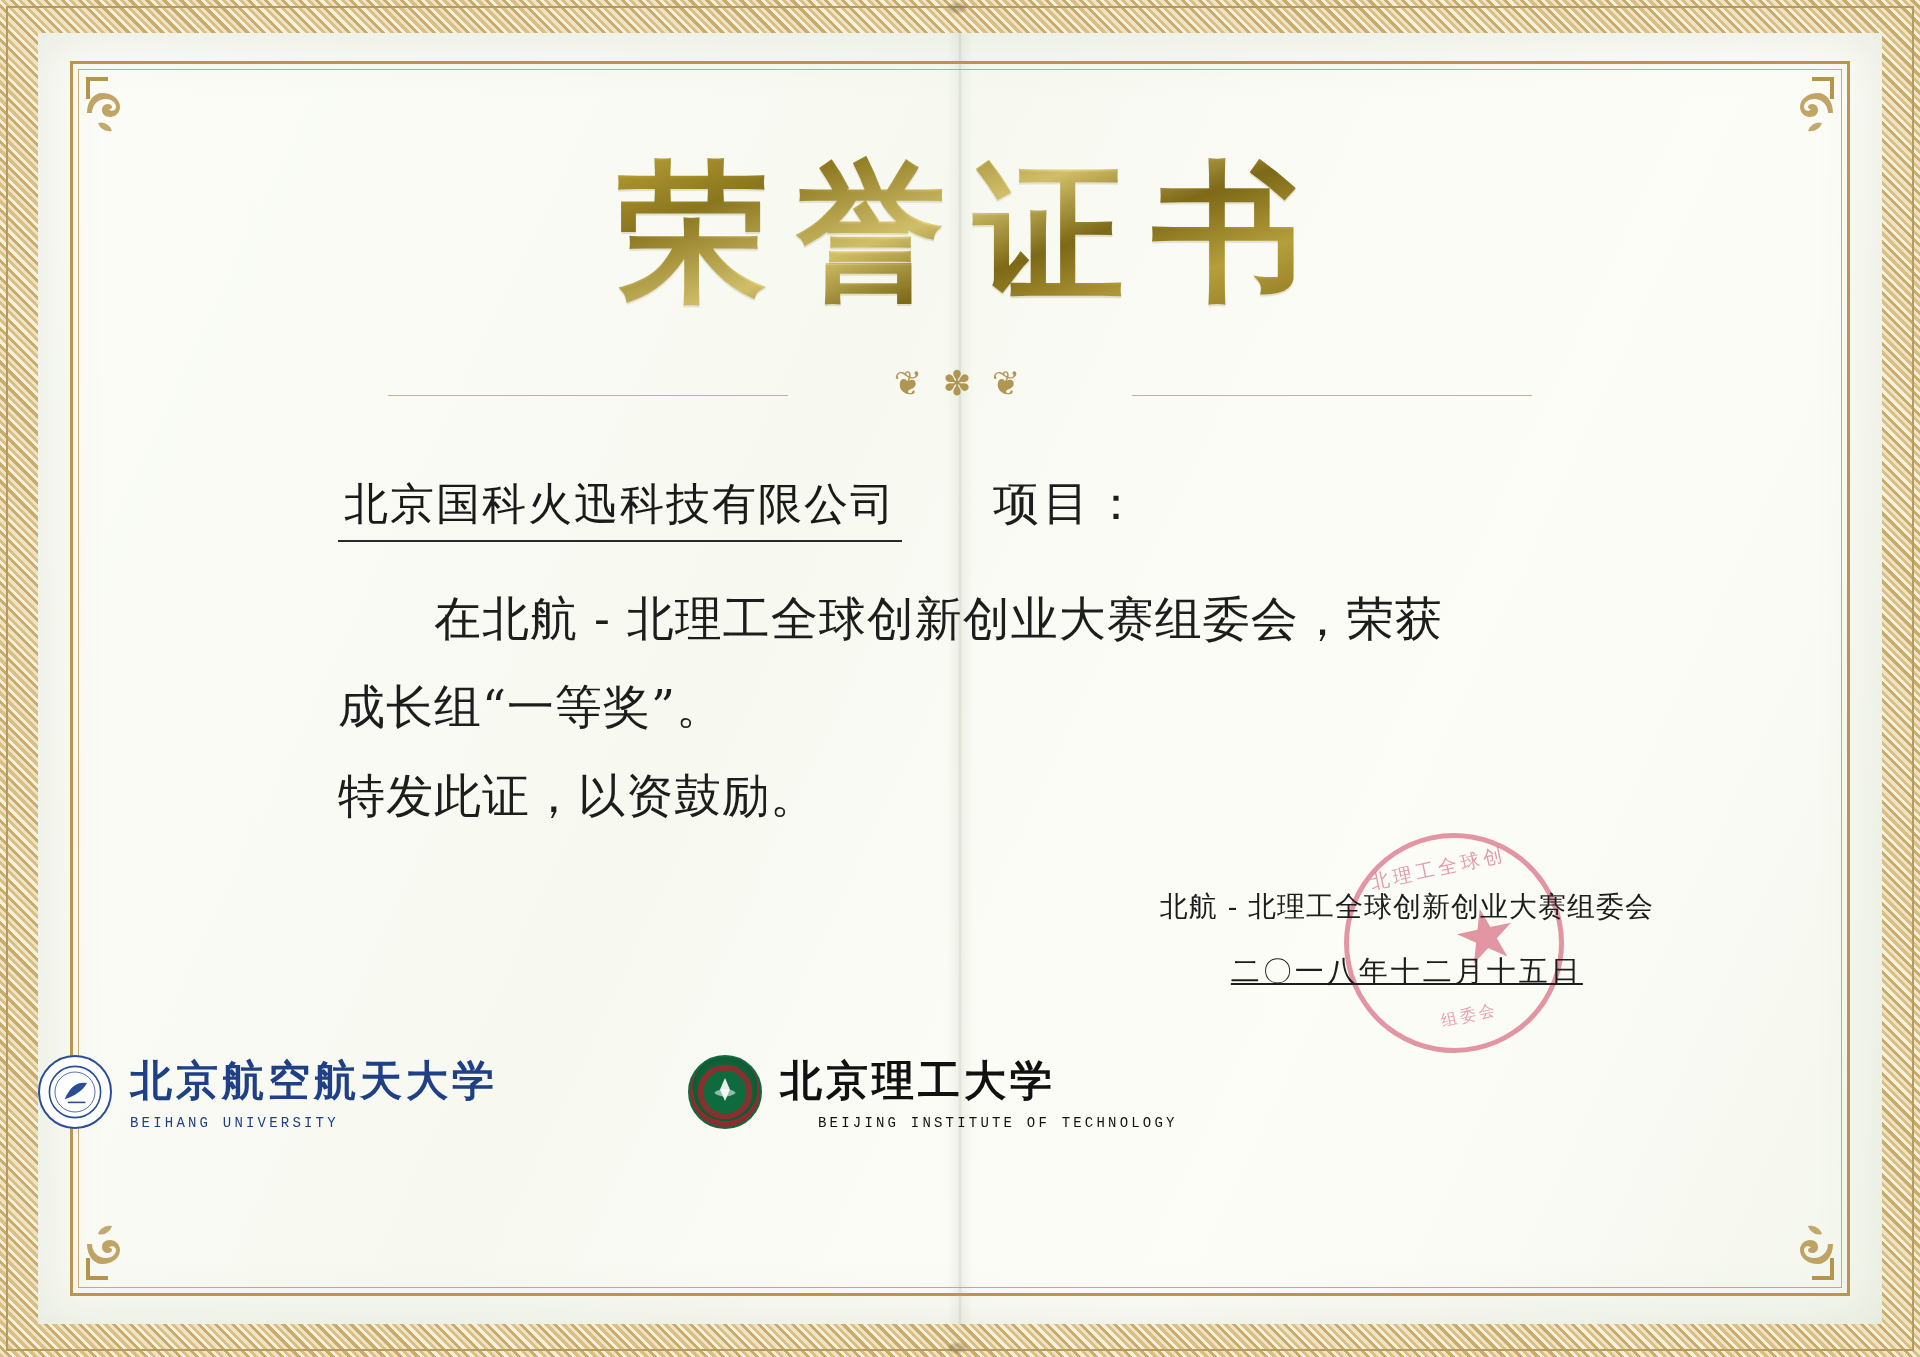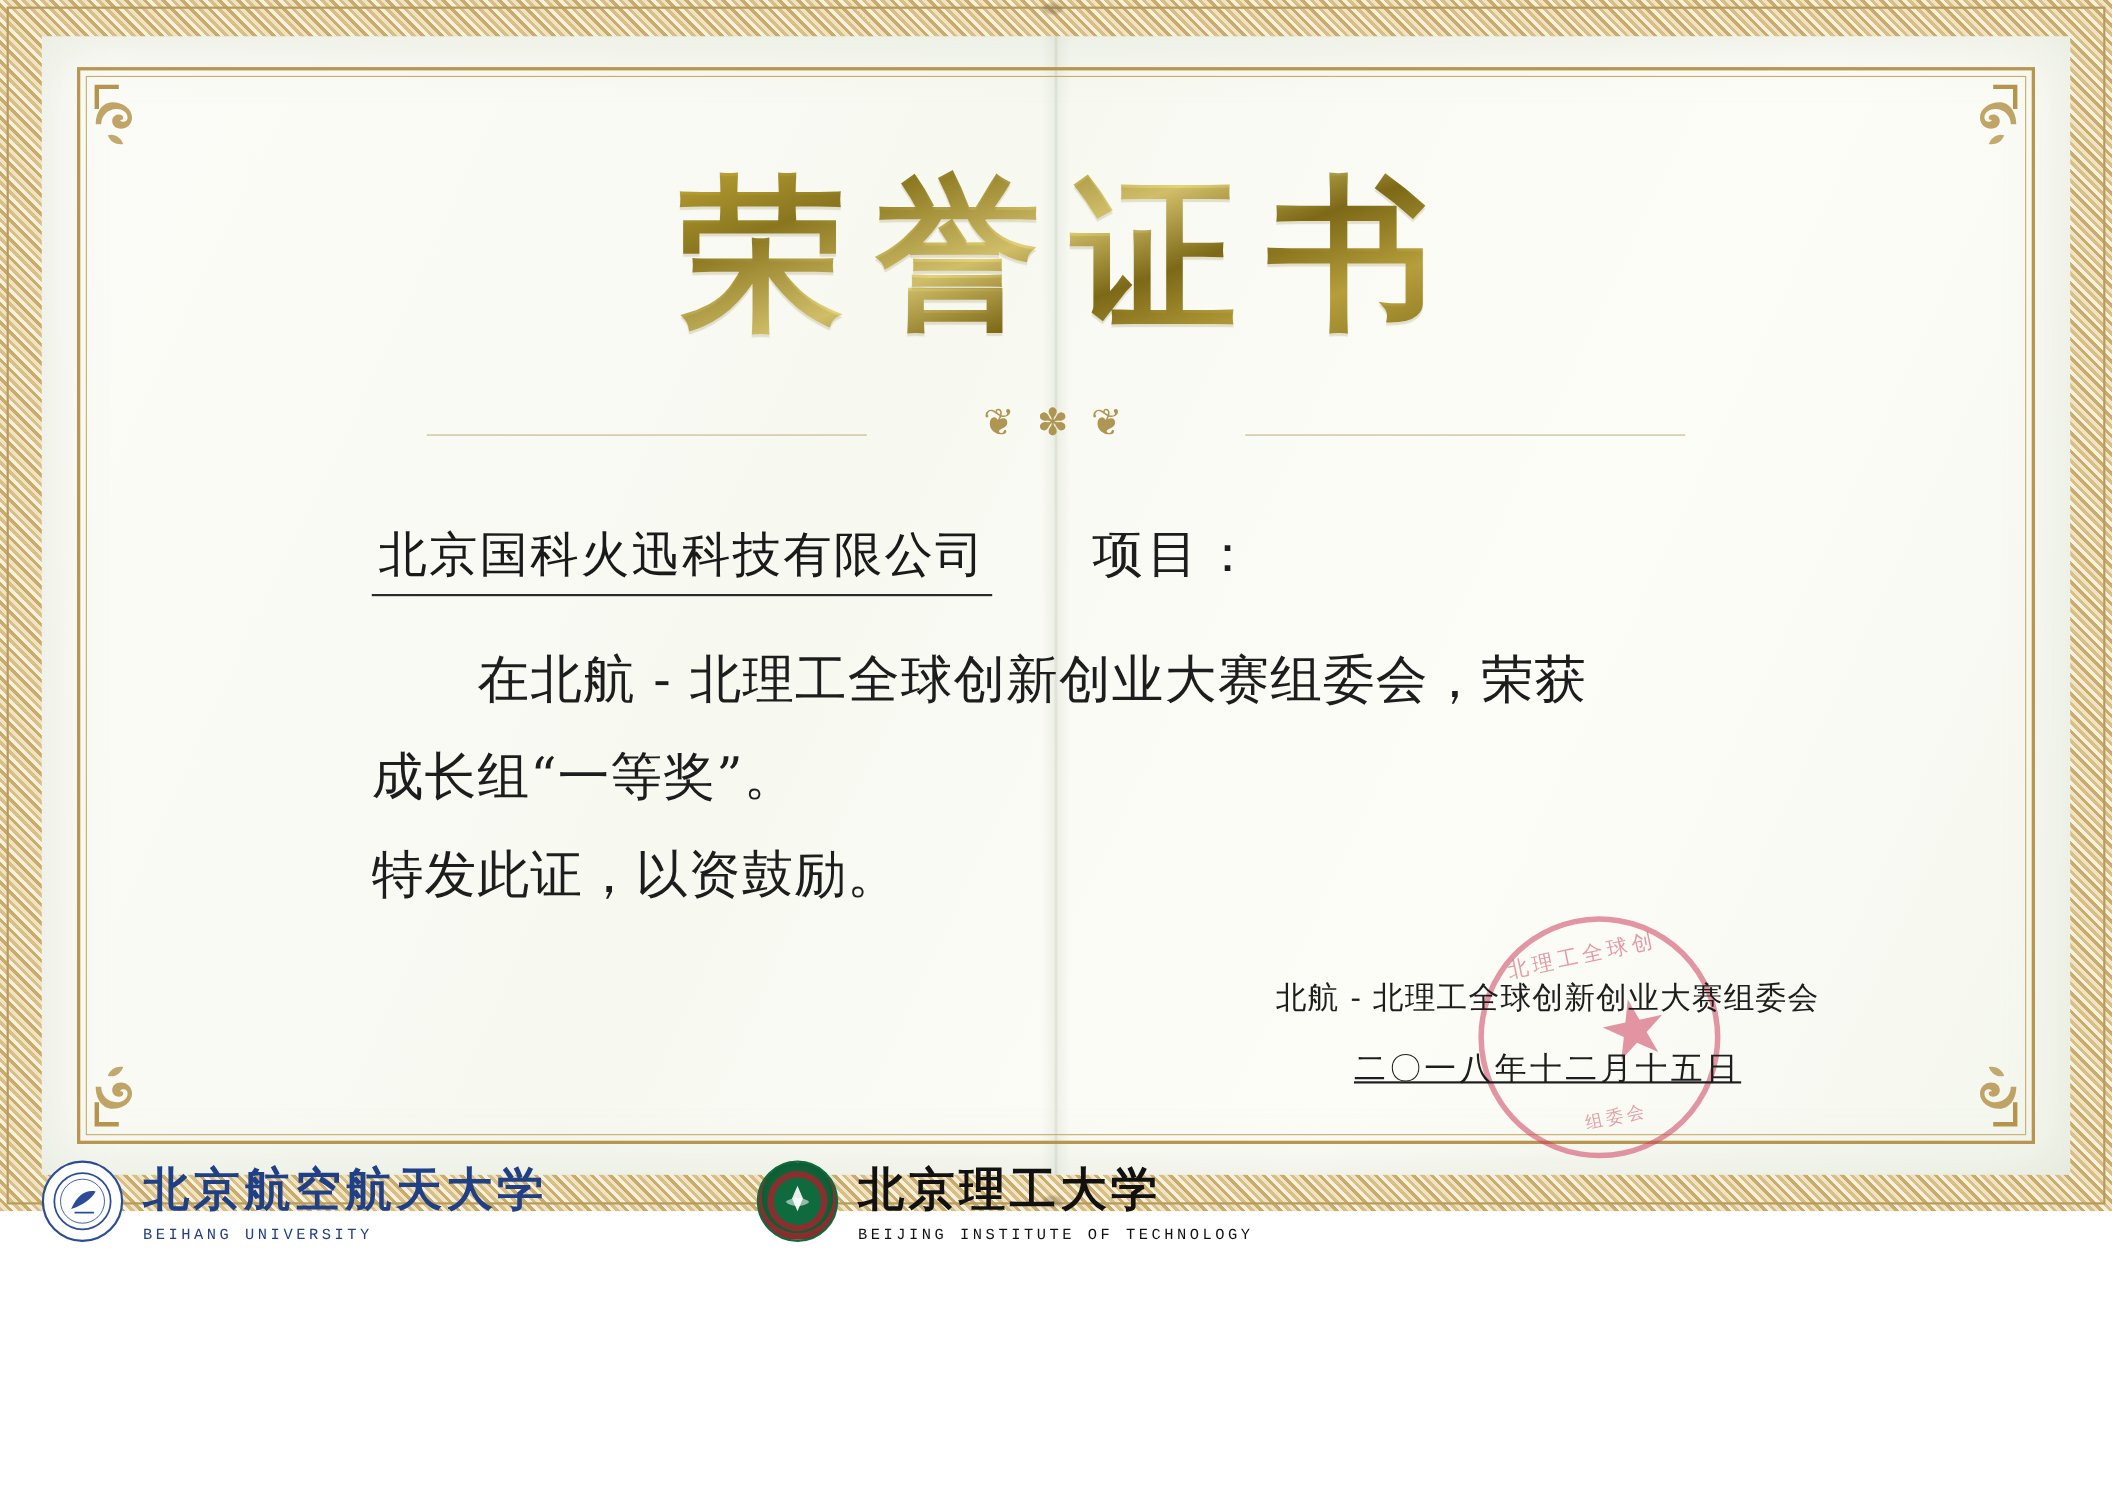--- a/index.html
+++ b/index.html
@@ -11,21 +11,21 @@
     width: 1920px;
     height: 1357px;
     overflow: hidden;
     font-family: "Liberation Serif", serif;
   }
 
   
   .certificate {
     position: relative;
     width: 1920px;
-    height: 1101px;
+    height: 1357px;
     box-sizing: border-box;
     background:
       repeating-linear-gradient(45deg,
         #d8bf86 0px, #d8bf86 3px,
         #efe3c4 3px, #efe3c4 6px,
         #c9ab6b 6px, #c9ab6b 9px,
         #f7f0dc 9px, #f7f0dc 12px);
   }
   .frame-outline {
     position: absolute;
@@ -268,21 +268,21 @@
   }
   .logo-cn.buaa { color: #1f3f86; }
   .logo-cn.bit  { color: #111111; }
   .logo-en {
     font-size: 14px;
     letter-spacing: 3.2px;
     margin-top: 6px;
     font-family: Liberation Mono, monospace;
   }
   .logo-en.buaa { color: #1f3f86; }
-  .logo-en.bit  { color: #111111; }
+  .logo-en.bit  { color: #111111; margin-left: 38px; }
 
   
   .scuff {
     position: absolute;
     width: 18px; height: 10px;
     background: rgba(120,100,70,.35);
     border-radius: 50%;
     filter: blur(1px);
   }
 </style>

